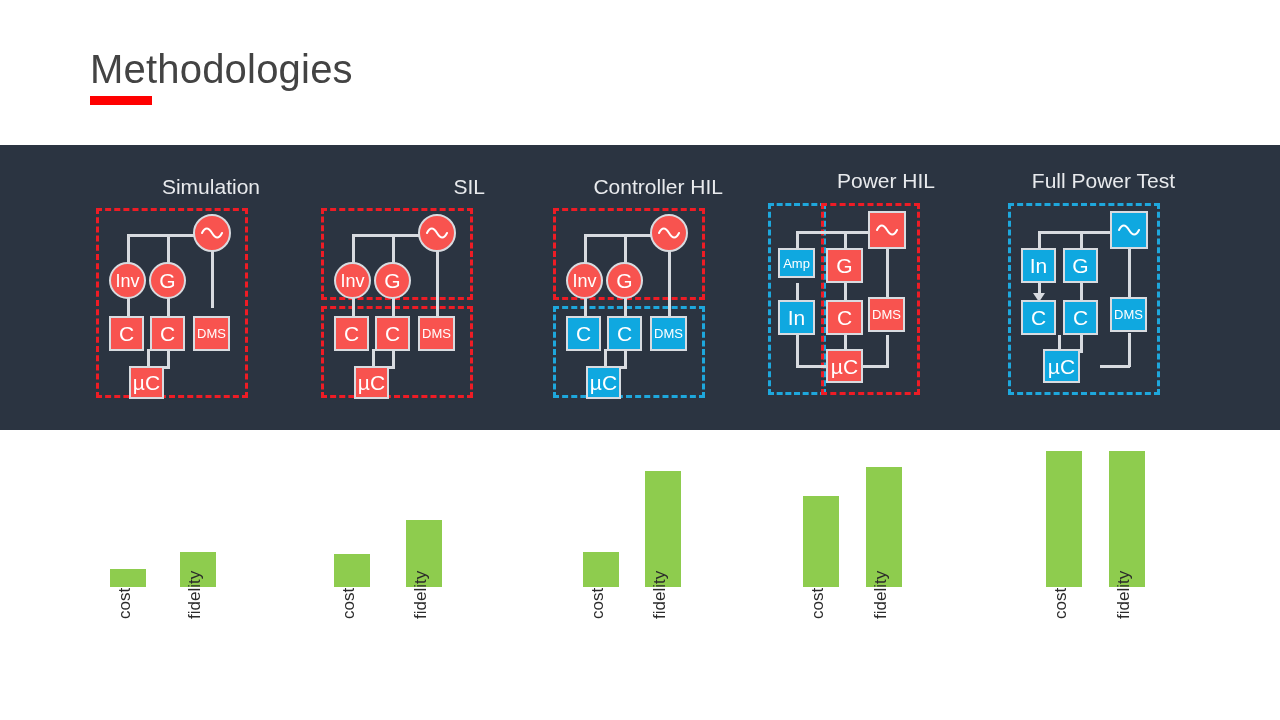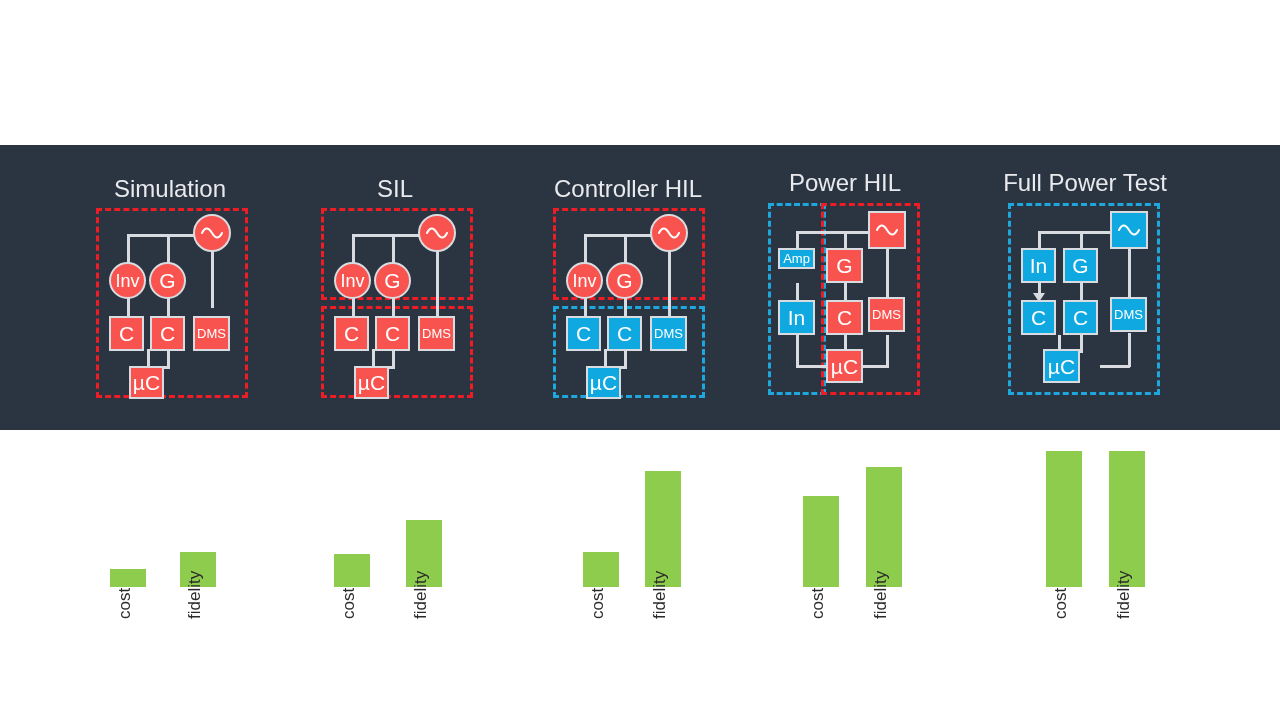--- a/index.html
+++ b/index.html
@@ -21,22 +21,22 @@
   #title-underline {
     position:absolute; left:90px; top:96px; width:62px; height:9px; background:#ff0000;
   }
 
   
   #diagram-panel {
     position:absolute; left:0; top:145px; width:1280px; height:285px;
     background:#2b3441;
   }
   .col-title {
-    position:absolute; text-align:center;
-    color:#e8eaed; font-size:24px; font-weight:400; white-space:nowrap;
+    position:absolute; text-align:right;
+    color:#e8eaed; font-size:21px; font-weight:400; white-space:nowrap;
   }
   .diagram { position:absolute; }
 
   
   .dash-box { position:absolute; border-style:dashed; border-width:3px; background:transparent; }
   .dash-red  { border-color:#ee1c25; }
   .dash-blue { border-color:#1ea7dc; }
 
   
   .wire { position:absolute; background:#d8dbe0; }
@@ -67,20 +67,24 @@
   .bar-label {
     position:absolute; font-size:17px; color:#2b2b2b; white-space:nowrap;
     transform-origin: left bottom; transform: rotate(-90deg);
   }
 </style>
 </head>
 <body>
 
 <div id="slide">
 
+  <div id="header">
+    <div id="page-title">Methodologies</div>
+    <div id="title-underline"></div>
+  </div>
 
   <div id="diagram-panel">
 
     <div class="col-title" style="left:80px; top:30px; width:180px;">Simulation</div>
     <div class="col-title" style="left:305px; top:30px; width:180px;">SIL</div>
     <div class="col-title" style="left:533px; top:30px; width:190px;">Controller HIL</div>
     <div class="col-title" style="left:995px; top:24px; width:180px;">Full Power Test</div>
     <div class="col-title" style="left:755px; top:24px; width:180px;">Power HIL</div>
 
     <div class="diagram" style="left:96px; top:63px; width:155px; height:190px;">
@@ -177,21 +181,21 @@
       <div class="wire wire-v" style="left:28px; top:132px; height:32px;"></div>
       <div class="wire wire-h" style="left:28px; top:162px; width:35px;"></div>
       <div class="wire wire-h" style="left:93px; top:162px; width:28px;"></div>
       <div class="wire wire-v" style="left:118px; top:132px; height:32px;"></div>
 
       <div class="node node-red n-lg" style="left:100px; top:8px; width:38px; height:38px;">
         <svg width="22" height="14" viewBox="0 0 22 14">
           <path d="M1 7 Q5.5 -2 11 7 T21 7" stroke="#ffffff" stroke-width="2" fill="none" stroke-linecap="round"></path>
         </svg>
       </div>
-      <div class="node node-blue n-sm" style="left:10px; top:45px; width:37px; height:21px;text-align:center;">Amp</div>
+      <div class="node node-blue n-sm" style="left:10px; top:45px; width:37px; height:30px;text-align:center;">Amp</div>
       <div class="node node-blue n-lg" style="left:10px; top:97px; width:37px; height:35px;">In</div>
       <div class="node node-red n-lg" style="left:58px; top:45px; width:37px; height:35px;">G</div>
       <div class="node node-red n-lg" style="left:58px; top:97px; width:37px; height:35px;">C</div>
       <div class="node node-red n-sm" style="left:100px; top:94px; width:37px; height:35px;">DMS</div>
       <div class="node node-red n-lg" style="left:58px; top:146px; width:37px; height:34px;">µC</div>
     </div>
 
     <div class="diagram" style="left:1008px; top:58px; width:158px; height:195px;">
       <div class="dash-box dash-blue" style="left:0px; top:0px; width:152px; height:192px;"></div>
 

